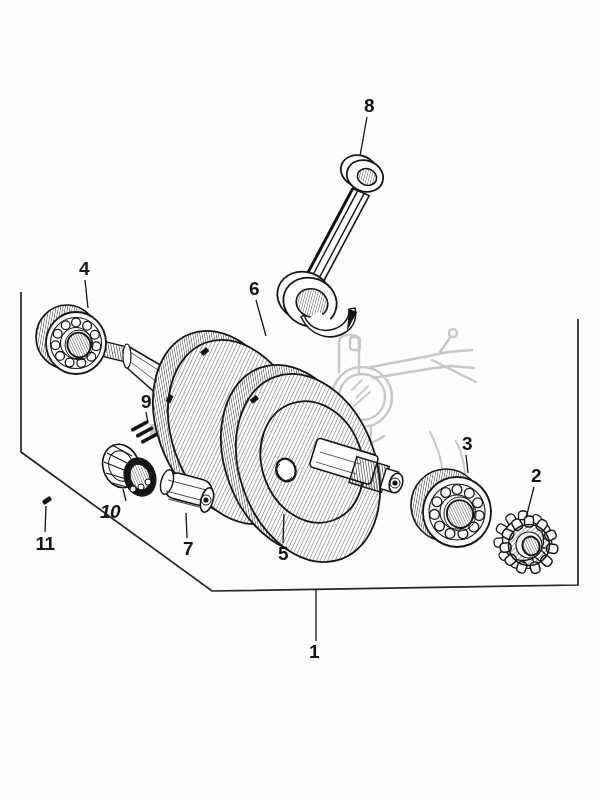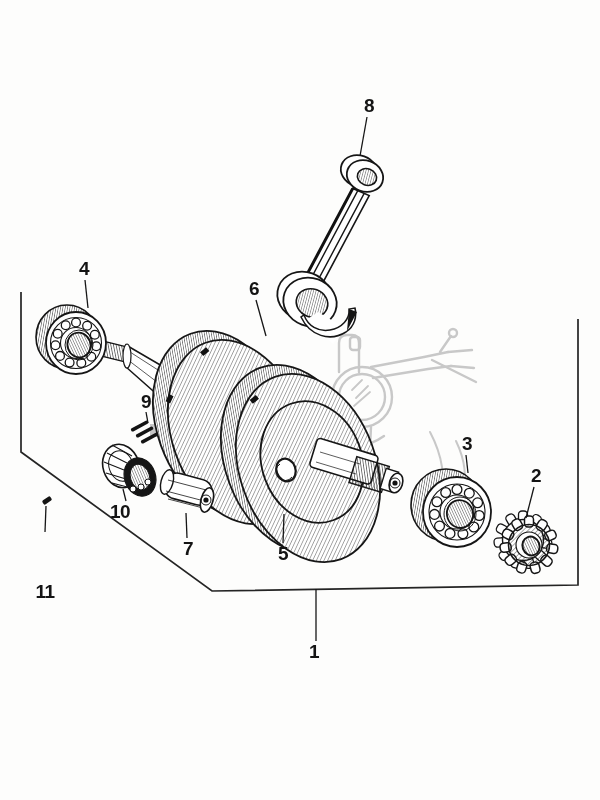--- a/index.html
+++ b/index.html
@@ -239,16 +239,16 @@
 
 <div class="callout" style="left:314px;top:643px;">1</div>
 <div class="callout" style="left:536px;top:467px;">2</div>
 <div class="callout" style="left:467px;top:435px;">3</div>
 <div class="callout" style="left:84px; top:260px;">4</div>
 <div class="callout" style="left:283px;top:545px;">5</div>
 <div class="callout" style="left:254px;top:280px;">6</div>
 <div class="callout" style="left:188px;top:540px;">7</div>
 <div class="callout" style="left:369px;top:97px;">8</div>
 <div class="callout" style="left:146px;top:393px;">9</div>
-<div class="callout" style="left:120px;top:503px;">10</div>
-<div class="callout" style="left:45px; top:535px;margin-top:48px;">11</div>
+<div class="callout" style="left:110px;top:503px;font-style:italic;">10</div>
+<div class="callout" style="left:45px; top:535px;">11</div>
 
 </div>
 
 </body></html>

